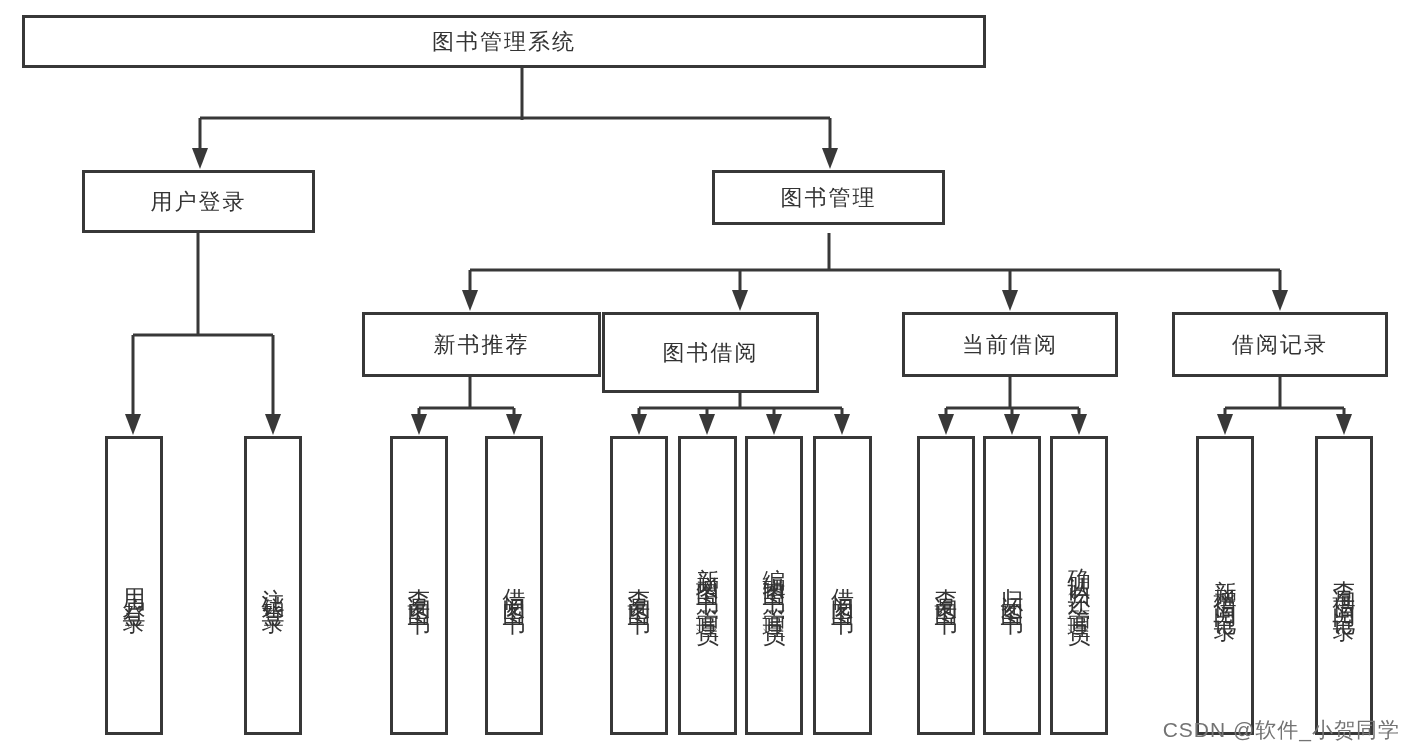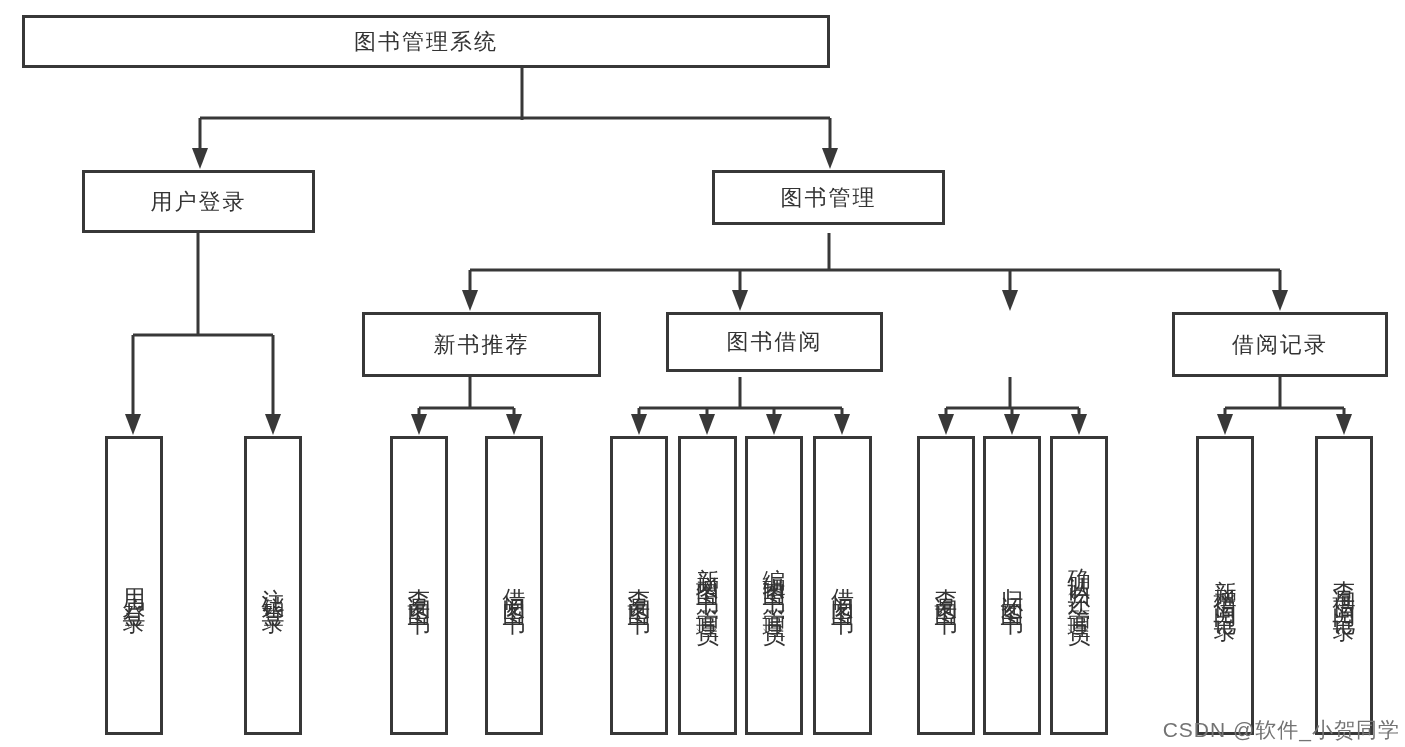--- a/index.html
+++ b/index.html
@@ -79,27 +79,28 @@
     <polygon points="699,414 715,414 707,435"></polygon>
     <polygon points="766,414 782,414 774,435"></polygon>
     <polygon points="834,414 850,414 842,435"></polygon>
     <polygon points="938,414 954,414 946,435"></polygon>
     <polygon points="1004,414 1020,414 1012,435"></polygon>
     <polygon points="1071,414 1087,414 1079,435"></polygon>
     <polygon points="1217,414 1233,414 1225,435"></polygon>
     <polygon points="1336,414 1352,414 1344,435"></polygon>
   </svg>
 
-  <div class="node h" style="left:22px;top:15px;width:808px;height:53px">图书管理系统</div>
+  <div class="node h" style="left:22px;top:15px;width:964px;height:53px">图书管理系统</div>
 
   <div class="node h" style="left:82px;top:170px;width:233px;height:63px">用户登录</div>
   <div class="node h" style="left:712px;top:170px;width:233px;height:55px">图书管理</div>
 
   <div class="node h" style="left:362px;top:312px;width:239px;height:65px">新书推荐</div>
-  <div class="node h" style="left:666px;top:312px;width:217px;height:60px">图书借阅</div>
+  <div class="node h" style="left:602px;top:312px;width:217px;height:81px">图书借阅</div>
+  <div class="node h" style="left:902px;top:312px;width:216px;height:65px">当前借阅</div>
   <div class="node h" style="left:1172px;top:312px;width:216px;height:65px">借阅记录</div>
 
   <div class="node v" style="left:105px;top:436px;width:58px;height:299px">用户登录</div>
   <div class="node v" style="left:244px;top:436px;width:58px;height:299px">注销登录</div>
 
   <div class="node v" style="left:390px;top:436px;width:58px;height:299px">查询图书</div>
   <div class="node v" style="left:485px;top:436px;width:58px;height:299px">借阅图书</div>
 
   <div class="node v" style="left:610px;top:436px;width:58px;height:299px">查询图书</div>
   <div class="node v" style="left:678px;top:436px;width:59px;height:299px">新增图书（管理员）</div>

